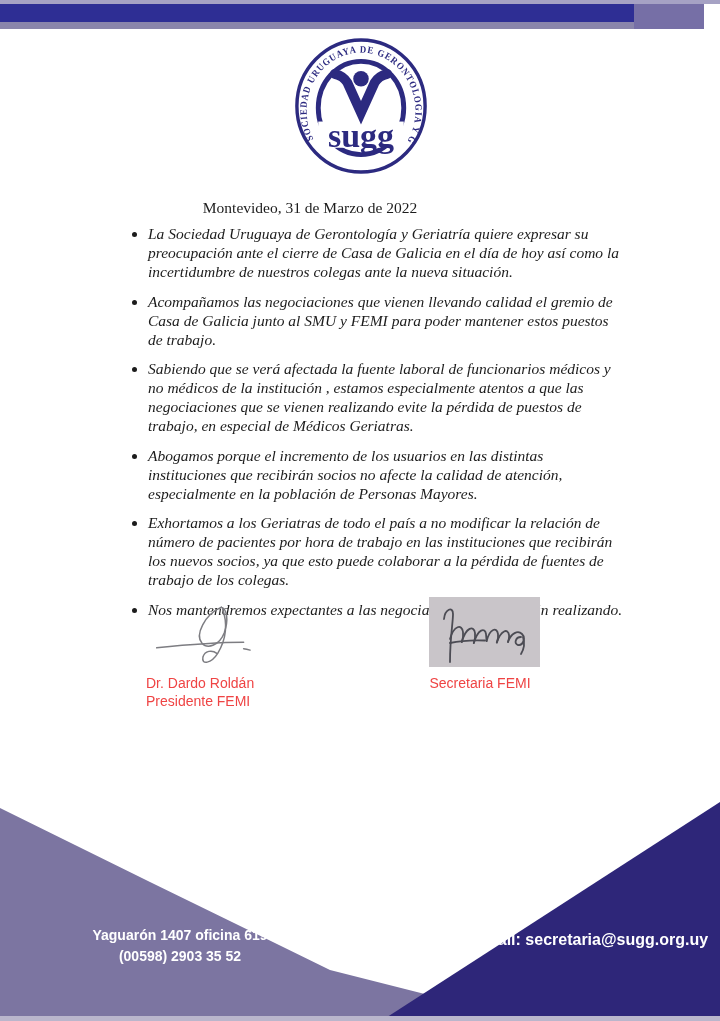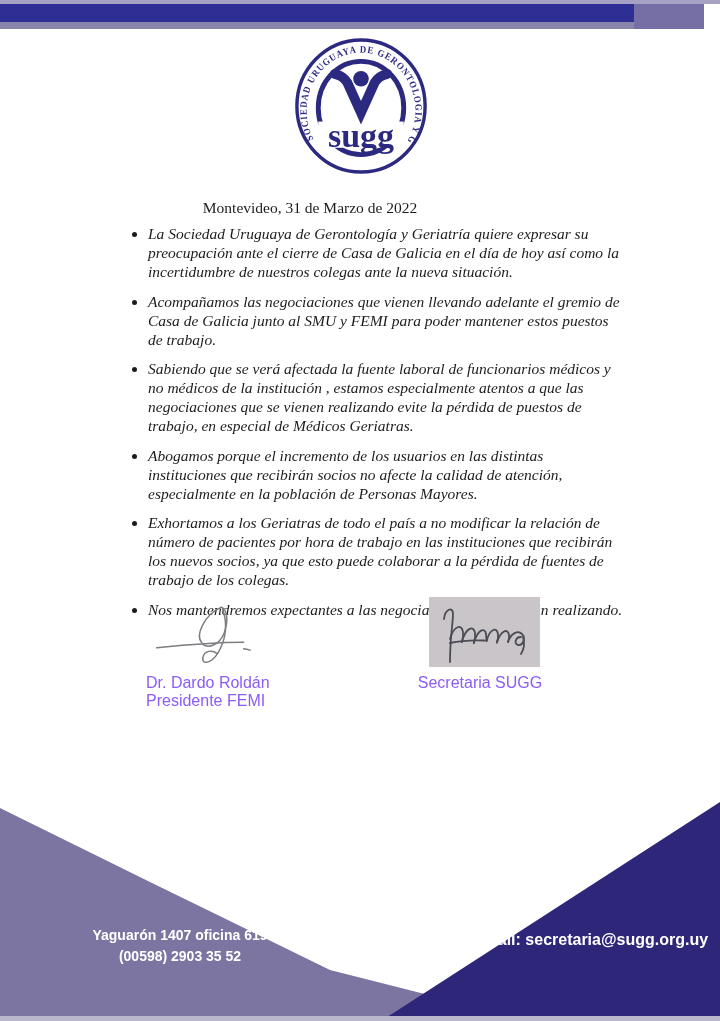--- a/index.html
+++ b/index.html
@@ -31,21 +31,21 @@
   
   .sig-area{position:absolute;left:0;top:592px;width:720px;height:130px;}
   .sig-left-img{position:absolute;left:148px;top:4px;width:108px;height:74px;}
   .sig-right-box{
     position:absolute;left:429px;top:5px;width:111px;height:70px;
     background:#c9c5c9;
   }
   .sig-right-box svg{width:100%;height:100%;display:block;}
   .sig-name-block{
     position:absolute;top:82px;
-    font-family:"Liberation Sans", sans-serif;font-size:16px;line-height:18px;color:#8b5cf6;
+    font-family:"Liberation Sans", sans-serif;font-size:14px;line-height:18px;color:#ef4444;
   }
   .sig-name-left{left:146px;text-align:left;}
   .sig-name-right{left:395px;width:170px;text-align:center;}
   
   .footer{position:absolute;left:0;top:740px;width:720px;height:281px;}
   .footer svg{position:absolute;left:0;top:0;}
   .footer-text{
     position:absolute;color:#ffffff;
     font-family:"Liberation Sans", sans-serif;font-weight:bold;
     text-align:center;
@@ -81,21 +81,21 @@
         <circle cx="70" cy="42" r="8" fill="#2c2a80"></circle>
       </g>
     </svg>
   </div>
 
   <div class="date-line">Montevideo, 31 de Marzo de 2022</div>
 
   <div class="bullets-wrap">
     <ul class="bullets">
       <li>La Sociedad Uruguaya de Gerontología y Geriatría quiere expresar su preocupación ante el cierre de Casa de Galicia en el día de hoy así como la incertidumbre de nuestros colegas ante la nueva situación.</li>
-      <li>Acompañamos las negociaciones que vienen llevando adelante el gremio de Casa de Galicia junto al SMU y FEMI para poder mantener estos puestos de trabajo.</li>
+      <li>Acompañamos las negociaciones que vienen llevando calidad el gremio de Casa de Galicia junto al SMU y FEMI para poder mantener estos puestos de trabajo.</li>
       <li>Sabiendo que se verá afectada la fuente laboral de funcionarios médicos y no médicos de la institución , estamos especialmente atentos a que las negociaciones que se vienen realizando evite la pérdida de puestos de trabajo, en especial de Médicos Geriatras.</li>
       <li>Abogamos porque el incremento de los usuarios en las distintas instituciones que recibirán socios no afecte la calidad de atención, especialmente en la población de Personas Mayores.</li>
       <li>Exhortamos a los Geriatras de todo el país a no modificar la relación de número de pacientes por hora de trabajo en las instituciones que recibirán los nuevos socios, ya que esto puede colaborar a la pérdida de fuentes de trabajo de los colegas.</li>
       <li>Nos mantendremos expectantes a las negociaciones que se están realizando.</li>
     </ul>
   </div>
 
   <div class="sig-area">
 
     <svg class="sig-left-img" viewBox="0 0 110 80">
@@ -121,21 +121,21 @@
           <path d="M 21,46 C 30,44 44,43 56,43.5"></path>
         </g>
       </svg>
     </div>
 
     <div class="sig-name-block sig-name-left">
       <div>Dr. Dardo Roldán</div>
       <div>Presidente FEMI</div>
     </div>
     <div class="sig-name-block sig-name-right">
-      <div>Secretaria SUGG</div>
+      <div>Secretaria FEMI</div>
     </div>
   </div>
 
   <div class="footer">
     <svg width="720" height="281" viewBox="0 0 720 281">
       <polygon points="0,68 150,142 330,230 480,268 580,281 0,281" fill="#7c75a1"></polygon>
       <polygon points="720,62 381,281 720,281" fill="#2e2679"></polygon>
       <rect x="0" y="276" width="720" height="5" fill="#bab6cc"></rect>
     </svg>
     <div class="footer-text footer-left">

